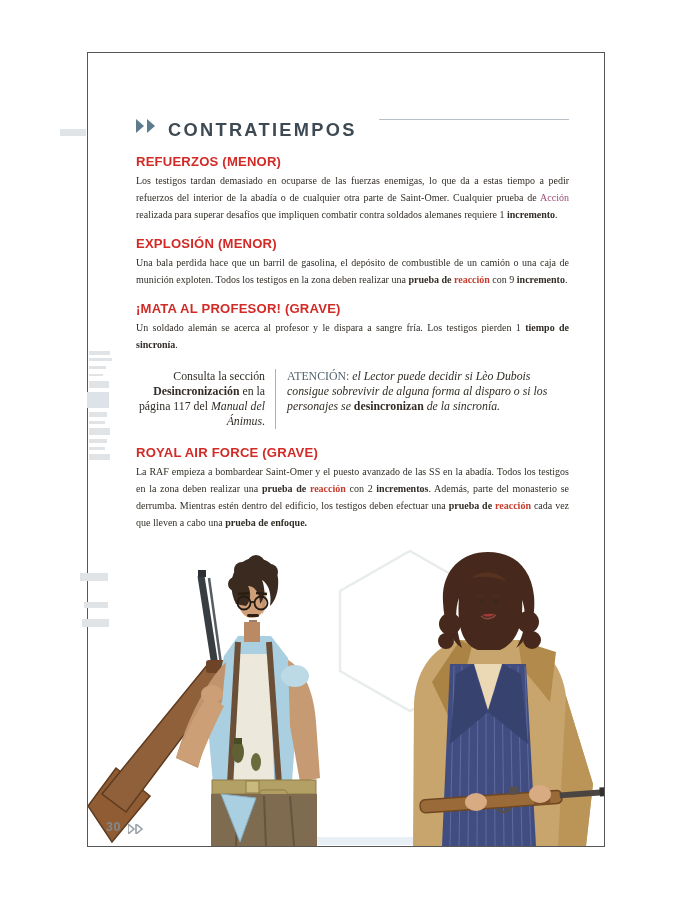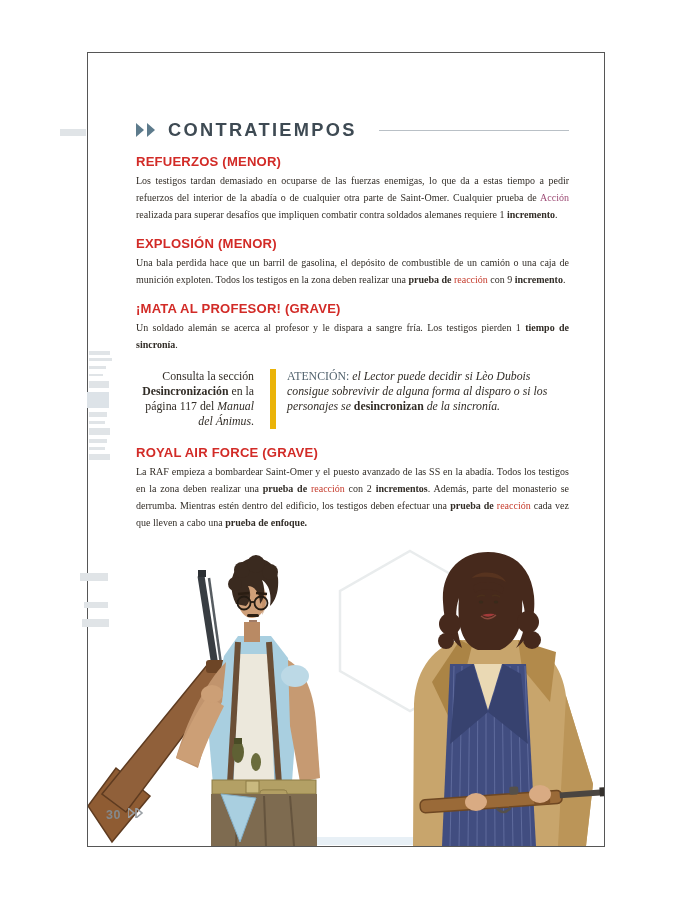--- a/index.html
+++ b/index.html
@@ -7,48 +7,48 @@
   .stage { position:relative; width:697px; height:900px; background:#ffffff; overflow:hidden;
            font-family:"Liberation Serif", serif; }
   .page { position:absolute; left:87px; top:52px; width:518px; height:795px;
           background:#ffffff; border:1px solid #565656; overflow:hidden; }
   .content { padding:66px 35px 0 48px; }
 
   
   .mark { position:absolute; background:#e0e4e7; z-index:5; }
 
   
-  .title-row { display:flex; align-items:center; margin-bottom:2px; }
+  .title-row { display:flex; align-items:flex-start; margin-bottom:2px; }
   .title-chevrons { display:flex; margin-right:9px; }
   .page-title { font-family:"Liberation Sans", sans-serif; font-weight:700; font-size:19px;
                 letter-spacing:2.4px; color:#3e4a53; transform:scaleX(.96); transform-origin:left; white-space:nowrap; }
   .title-rule { flex:1; height:1px; background:#b9c0c6; margin-left:14px; }
 
   
   .section-heading { font-family:"Liberation Sans", sans-serif; font-weight:700; font-size:13.5px;
                      letter-spacing:.2px; color:#d22b27; margin:13px 0 3px; transform:scaleX(.97); transform-origin:left; }
   .body-p { font-size:10px; line-height:17px; color:#322d27; text-align:justify; }
   .b { font-weight:700; }
   .i { font-style:italic; }
   .kw-accion { color:#9c4a74; }
-  .kw-reaccion { color:#c53b2c; font-weight:400; }
+  .kw-reaccion { color:#c53b2c; font-weight:700; }
 
   
   .callout { display:flex; margin:16px 0 0; }
-  .callout-ref { width:140px; flex:0 0 140px; text-align:right; padding-right:16px;
-                 border-right:6px solid #eab308; font-size:11.8px; line-height:15px; color:#322d27; }
+  .callout-ref { width:140px; flex:0 0 140px; text-align:right; padding-right:10px;
+                 border-right:1px solid #eab308; font-size:11.8px; line-height:15px; color:#322d27; }
   .callout-att { flex:1; padding-left:11px; font-size:11.8px; line-height:15px; color:#322d27; font-style:italic; }
   .att-label { font-style:normal; color:#51626d;text-align:center; }
   .att-bold { font-weight:700; font-style:normal; }
 
   
   .illustration { position:absolute; left:0; bottom:0; width:518px; height:302px; }
 
   
-  .page-num-row { position:absolute; left:18px; bottom:24px; display:flex; align-items:flex-start; gap:7px; }
+  .page-num-row { position:absolute; left:18px; bottom:12px; display:flex; align-items:flex-end; gap:7px; }
   .page-num { font-family:"Liberation Sans", sans-serif; font-weight:700; font-size:12.5px;
               color:#84898d; letter-spacing:.5px; }
 </style>
 </head>
 <body>
 
 <div class="stage">
 
   <div class="mark" style="left:60px;top:129px;width:26px;height:7px;"></div>
   <div class="mark" style="left:89px;top:351px;width:21px;height:4px;"></div>

